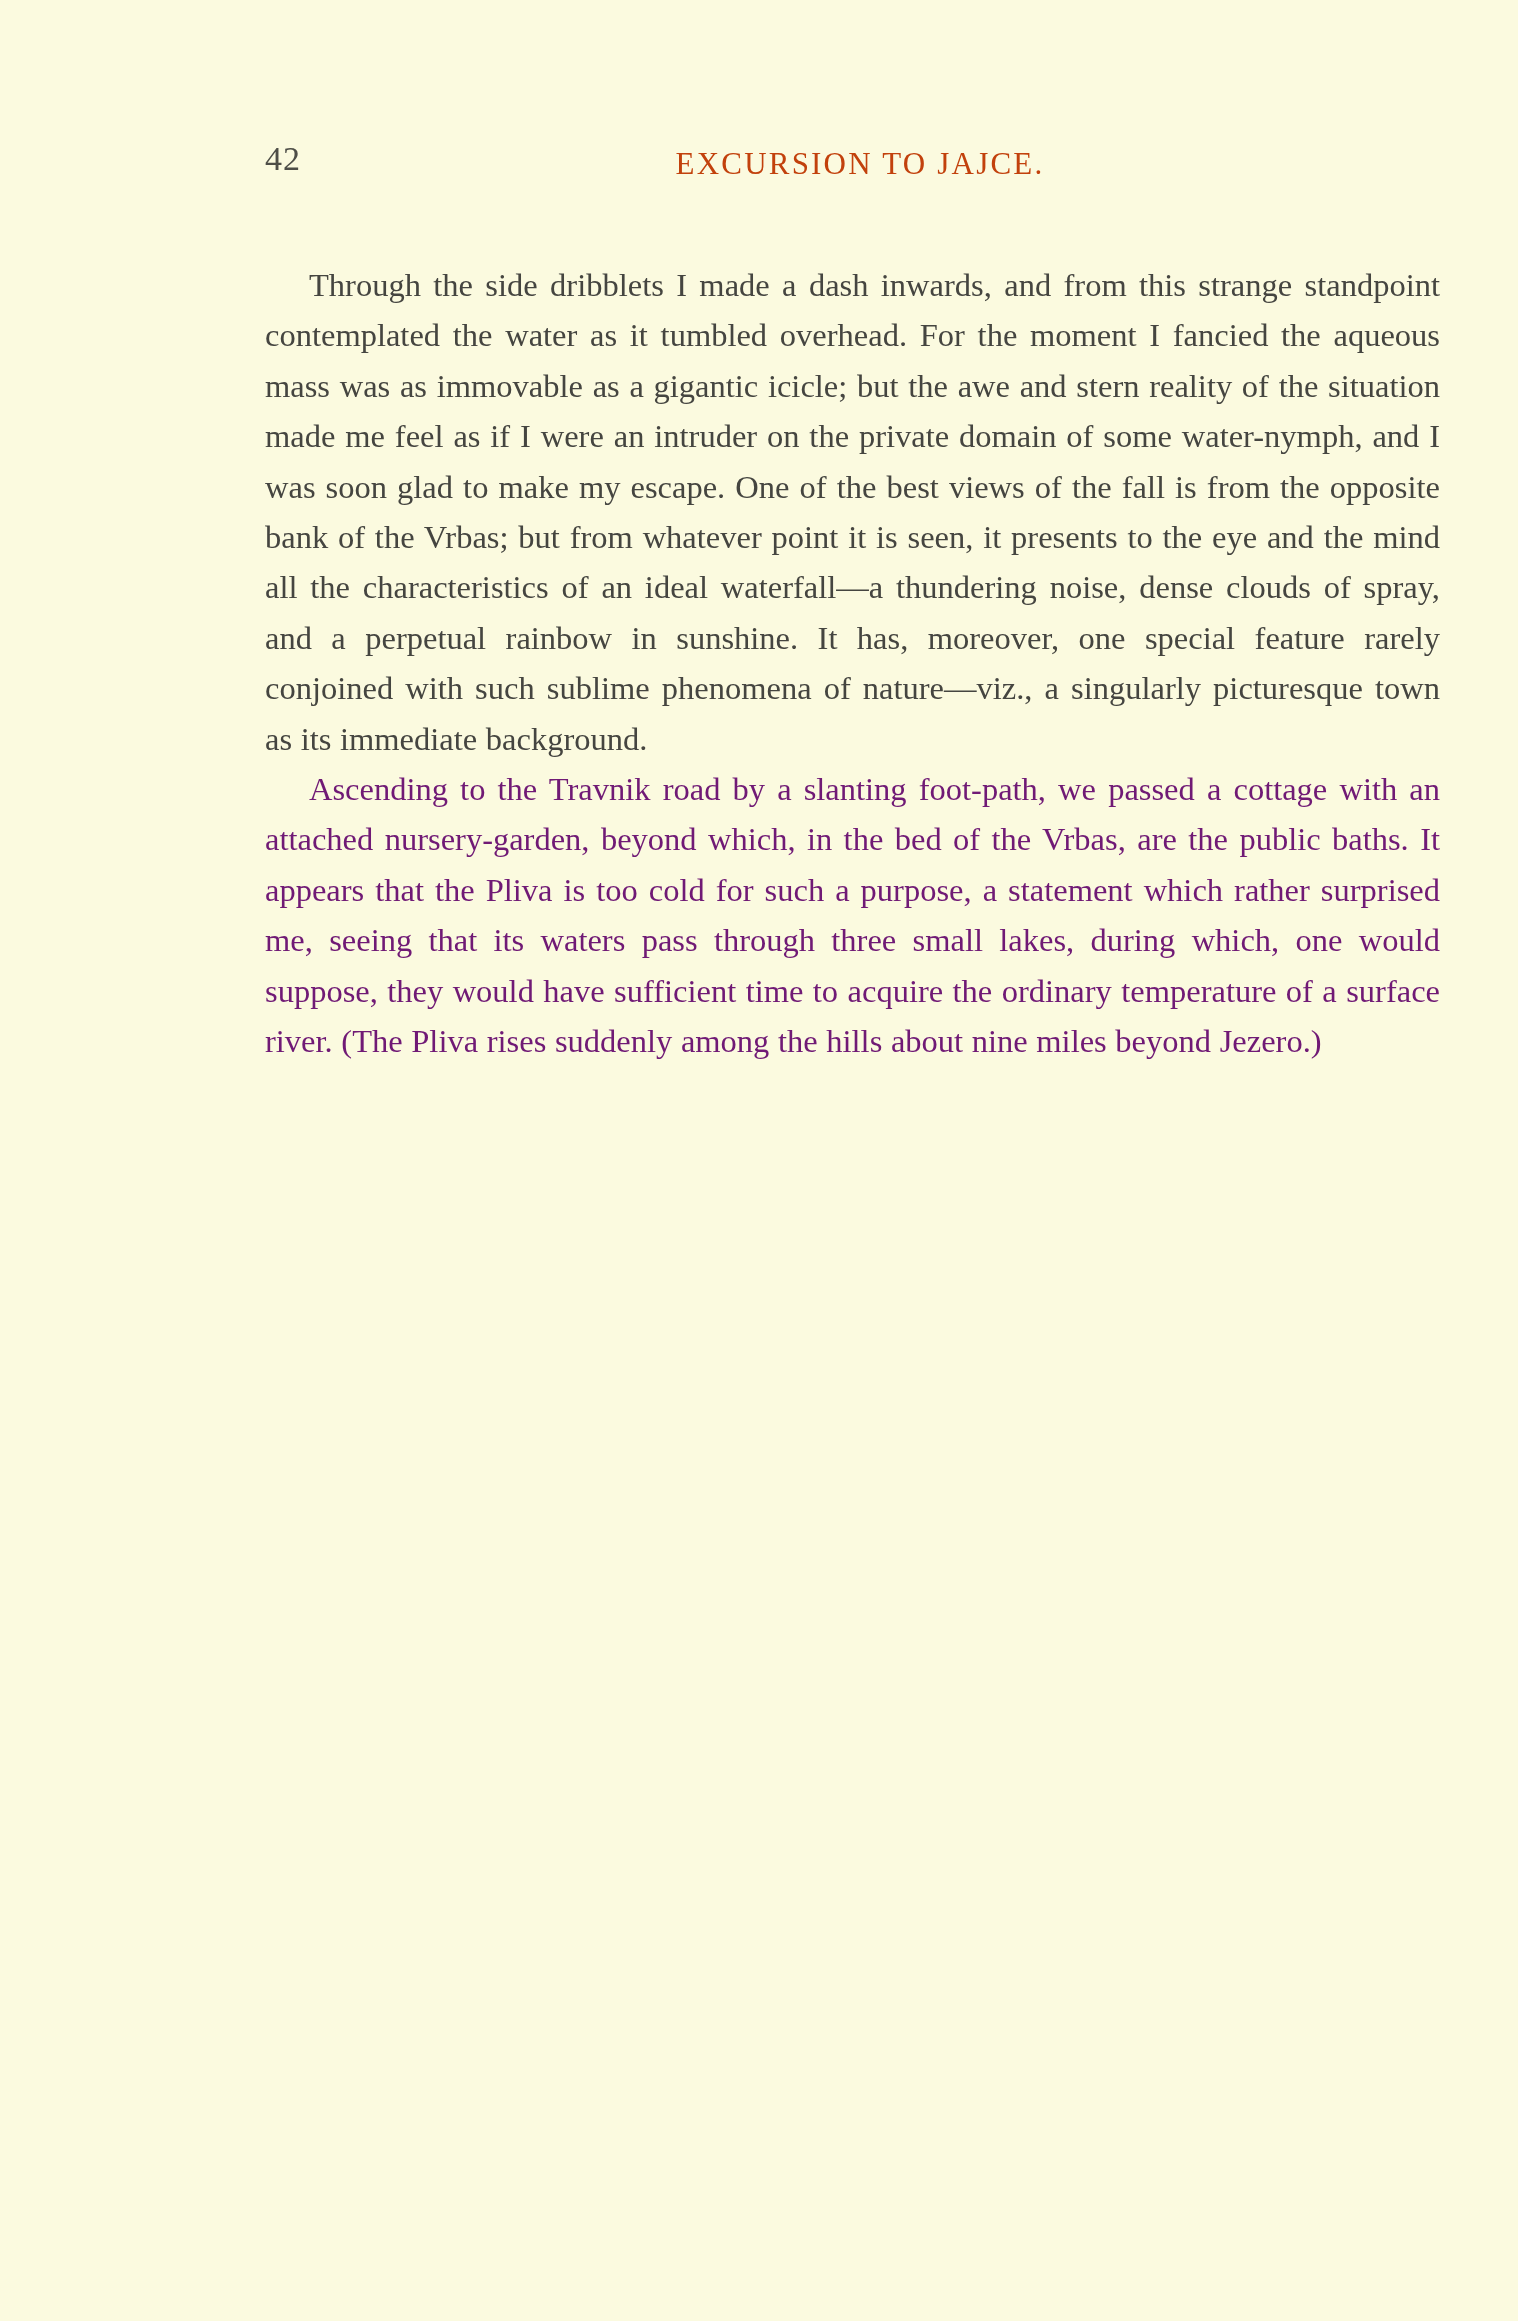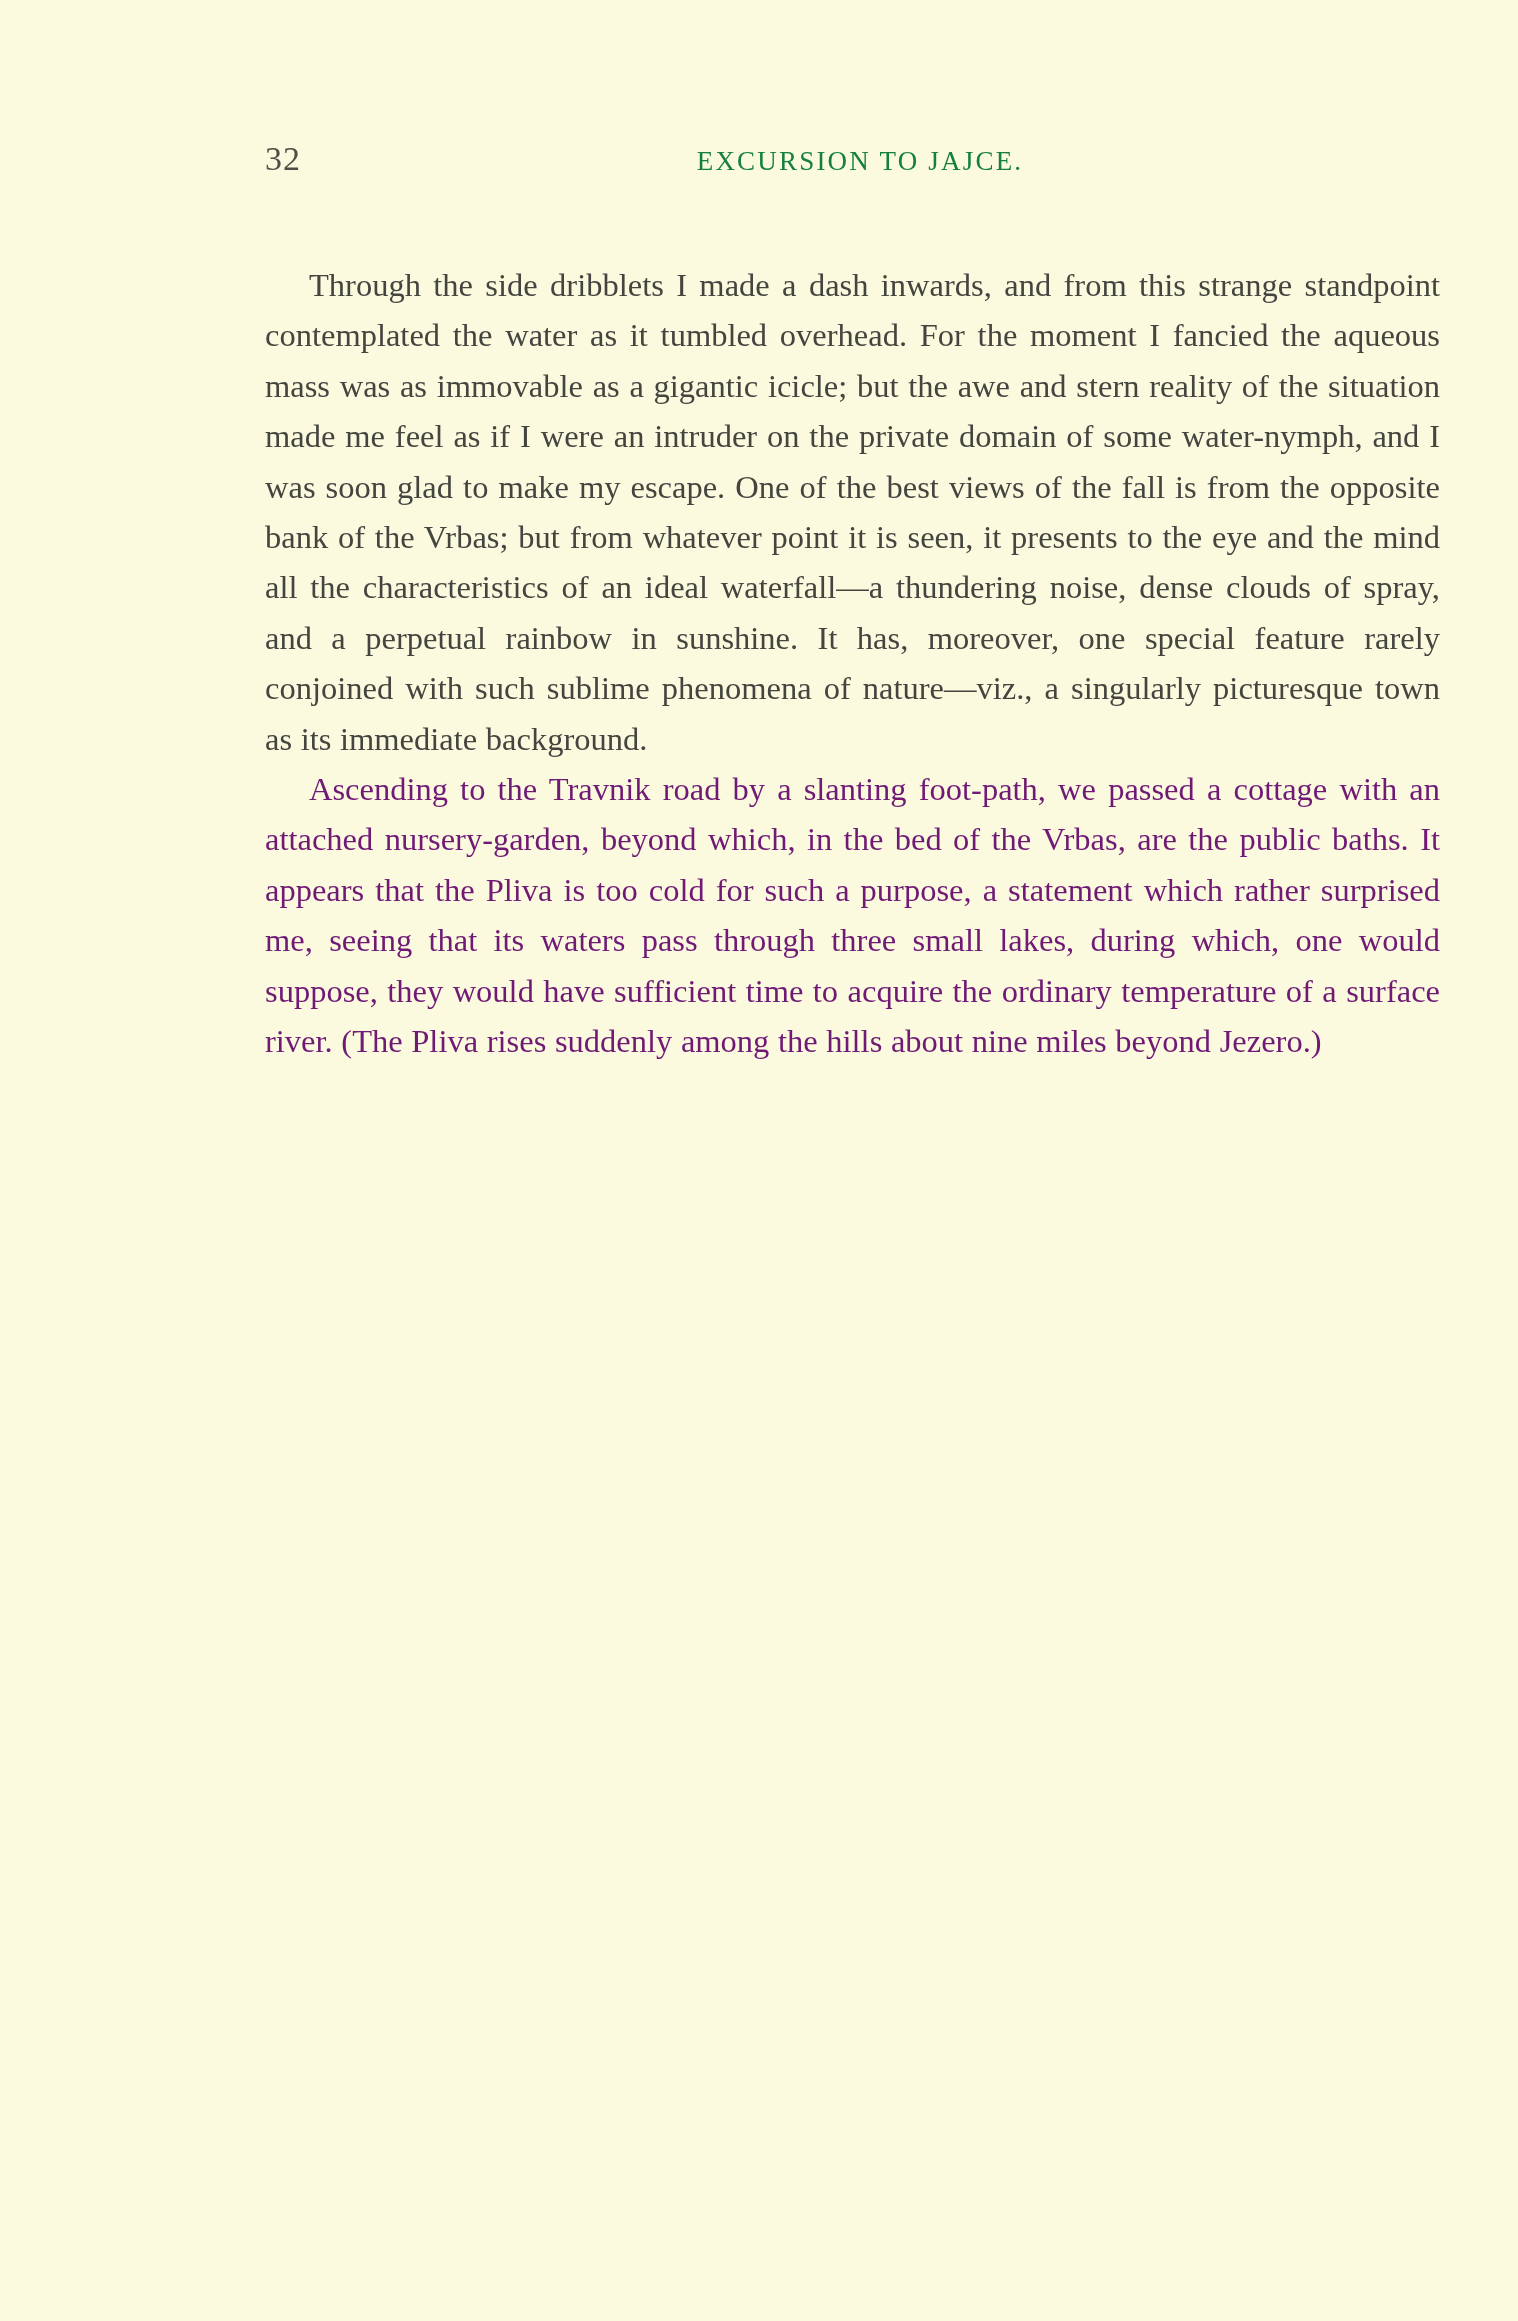--- a/index.html
+++ b/index.html
@@ -34,23 +34,23 @@
     font-size: 34px;
     letter-spacing: 1px;
     color: #4e4e47;
   }
   .running-head {
     position: absolute;
     left: 0;
     top: 6px;
     width: 1190px;
     text-align: center;
-    font-size: 27px;
+    font-size: 31px;
     letter-spacing: 2.2px;
-    color: #15803d;
+    color: #c2410c;
   }
   .body-text {
     position: absolute;
     top: 244px;
     left: 265px;
     width: 1175px;
     margin-top: 16px;
   }
   p {
     margin: 0;
@@ -68,21 +68,21 @@
   .fade-1 { color: #454540; }
   .fade-2 { color: #701a75; }
   .fade-3 { color: #515149; }
 </style>
 </head>
 <body>
 
 <div class="page">
 
   <div class="header">
-    <span class="folio">32</span>
+    <span class="folio">42</span>
     <span class="running-head">EXCURSION TO JAJCE.</span>
   </div>
 
   <div class="body-text">
     <p class="indent fade-1">Through the side dribblets I made a dash inwards, and from this strange standpoint contemplated the water as it tumbled overhead. For the moment I fancied the aqueous mass was as immovable as a gigantic icicle; but the awe and stern reality of the situation made me feel as if I were an intruder on the private domain of some water-nymph, and I was soon glad to make my escape. One of the best views of the fall is from the opposite bank of the Vrbas; but from whatever point it is seen, it presents to the eye and the mind all the characteristics of an ideal waterfall—a thundering noise, dense clouds of spray, and a perpetual rainbow in sunshine. It has, moreover, one special feature rarely conjoined with such sublime phenomena of nature—viz., a singularly picturesque town as its immediate background.</p>
     <p class="indent fade-2">Ascending to the Travnik road by a slanting foot-path, we passed a cottage with an attached nursery-garden, beyond which, in the bed of the Vrbas, are the public baths. It appears that the Pliva is too cold for such a purpose, a statement which rather surprised me, seeing that its waters pass through three small lakes, during which, one would suppose, they would have sufficient time to acquire the ordinary temperature of a surface river. (The Pliva rises suddenly among the hills about nine miles beyond Jezero.)</p>
   </div>
 
 </div>
 

